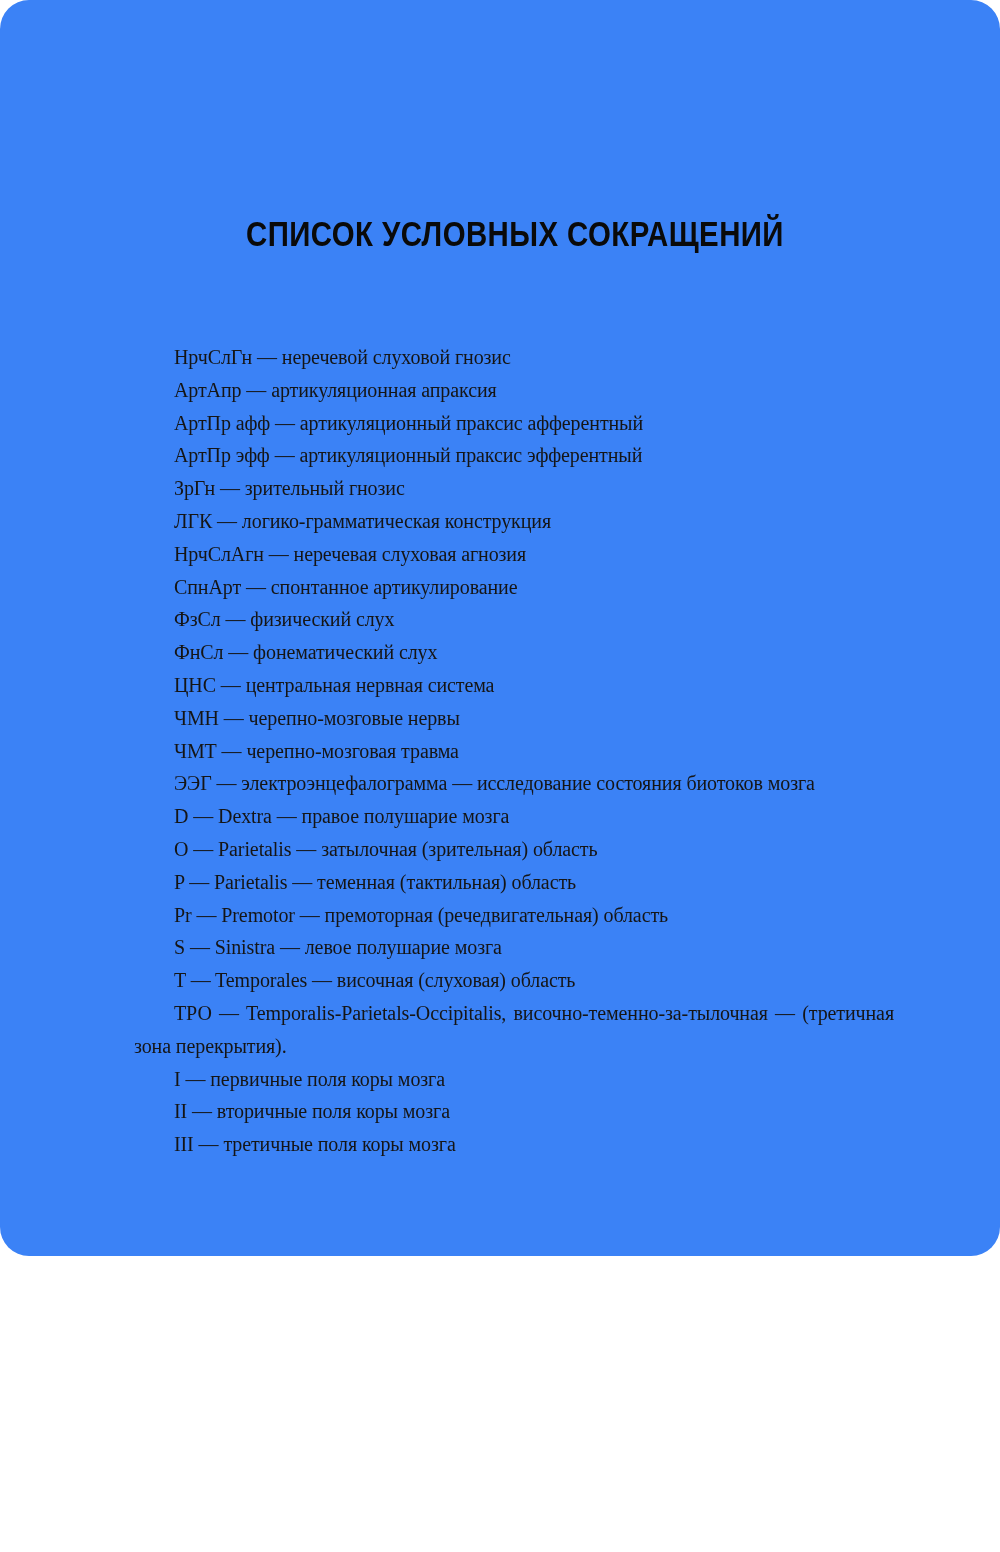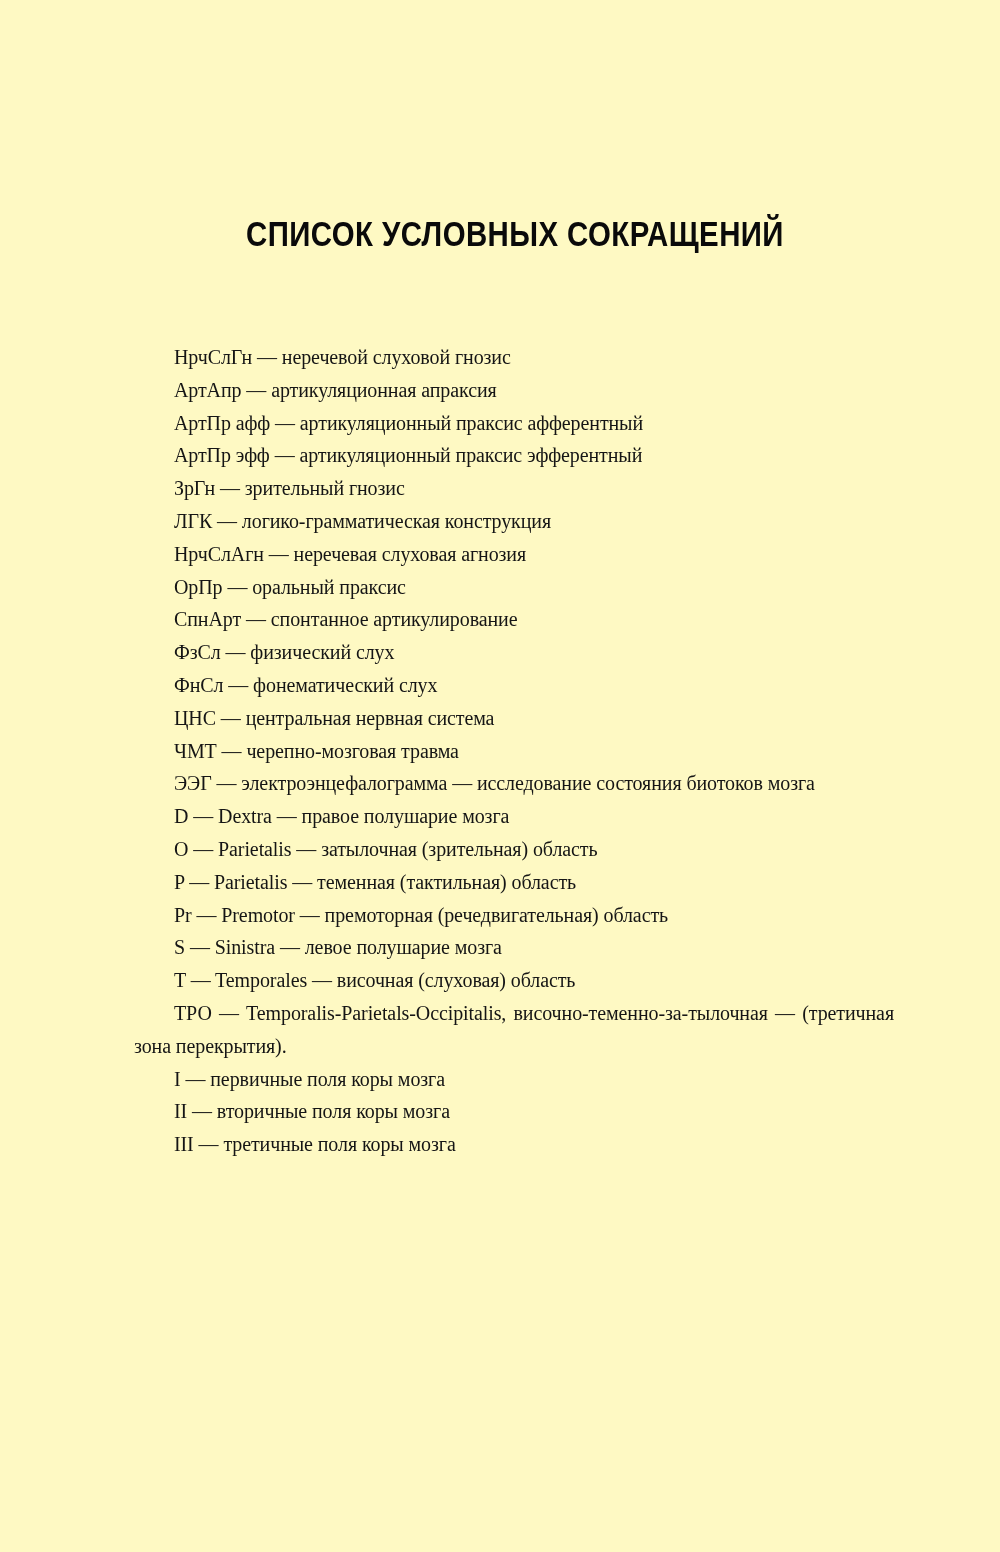--- a/index.html
+++ b/index.html
@@ -8,24 +8,25 @@
     background: #ffffff;
   }
   body {
     width: 1000px;
     height: 1552px;
     overflow: hidden;
   }
   .page {
     position: relative;
     width: 1000px;
-    height: 1552px;
-    background: #fef9c3;
+    height: 1256px;
+    background: #3b82f6;
     color: #111111;
     font-family: "Liberation Serif", serif;
+    border-radius: 29px;
   }
   .title {
     position: absolute;
     top: 193px;
     left: 135px;
     width: 760px;
     text-align: center;
     font-family: "Liberation Sans", sans-serif;
     font-weight: bold;
     font-size: 35px;
@@ -60,25 +61,25 @@
   <h1 class="title">СПИСОК УСЛОВНЫХ СОКРАЩЕНИЙ</h1>
 
   <div class="content">
       <p class="entry">НрчСлГн — неречевой слуховой гнозис</p>
       <p class="entry">АртАпр — артикуляционная апраксия</p>
       <p class="entry">АртПр афф — артикуляционный праксис афферентный</p>
       <p class="entry">АртПр эфф — артикуляционный праксис эфферентный</p>
       <p class="entry">ЗрГн — зрительный гнозис</p>
       <p class="entry">ЛГК — логико-грамматическая конструкция</p>
       <p class="entry">НрчСлАгн — неречевая слуховая агнозия</p>
-      <p class="entry">ОрПр — оральный праксис</p>
       <p class="entry">СпнАрт — спонтанное артикулирование</p>
       <p class="entry">ФзСл — физический слух</p>
       <p class="entry">ФнСл — фонематический слух</p>
       <p class="entry">ЦНС — центральная нервная система</p>
+      <p class="entry">ЧМН — черепно-мозговые нервы</p>
       <p class="entry">ЧМТ — черепно-мозговая травма</p>
       <p class="entry">ЭЭГ — электроэнцефалограмма — исследование состояния биотоков мозга</p>
       <p class="entry">D — Dextra — правое полушарие мозга</p>
       <p class="entry">O — Parietalis — затылочная (зрительная) область</p>
       <p class="entry">P — Parietalis — теменная (тактильная) область</p>
       <p class="entry">Pr — Premotor — премоторная (речедвигательная) область</p>
       <p class="entry">S — Sinistra — левое полушарие мозга</p>
       <p class="entry">T — Temporales — височная (слуховая) область</p>
       <p class="entry">ТРО — Temporalis-Parietals-Occipitalis, височно-теменно-за-тылочная — (третичная зона перекрытия).</p>
       <p class="entry">I — первичные поля коры мозга</p>

